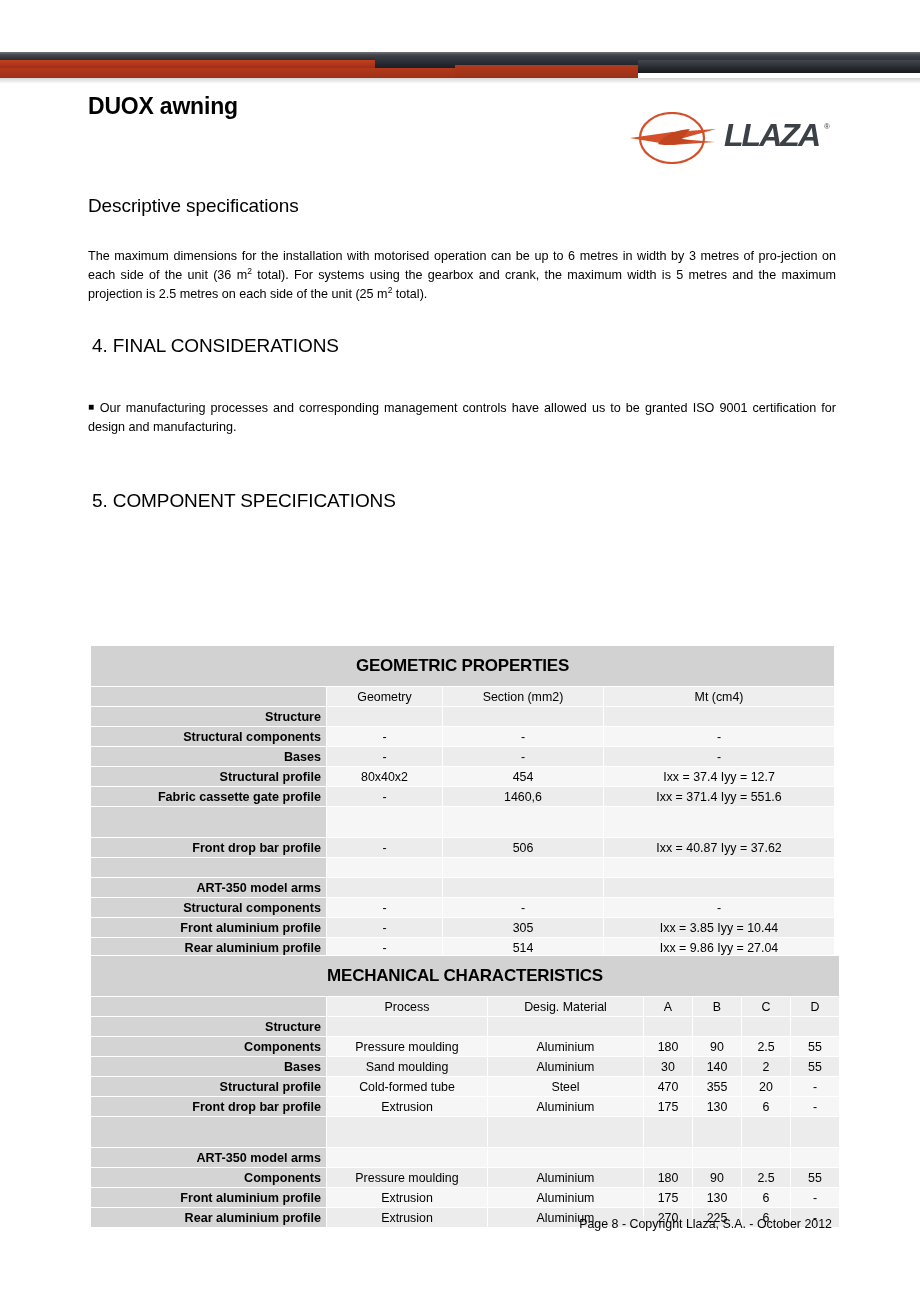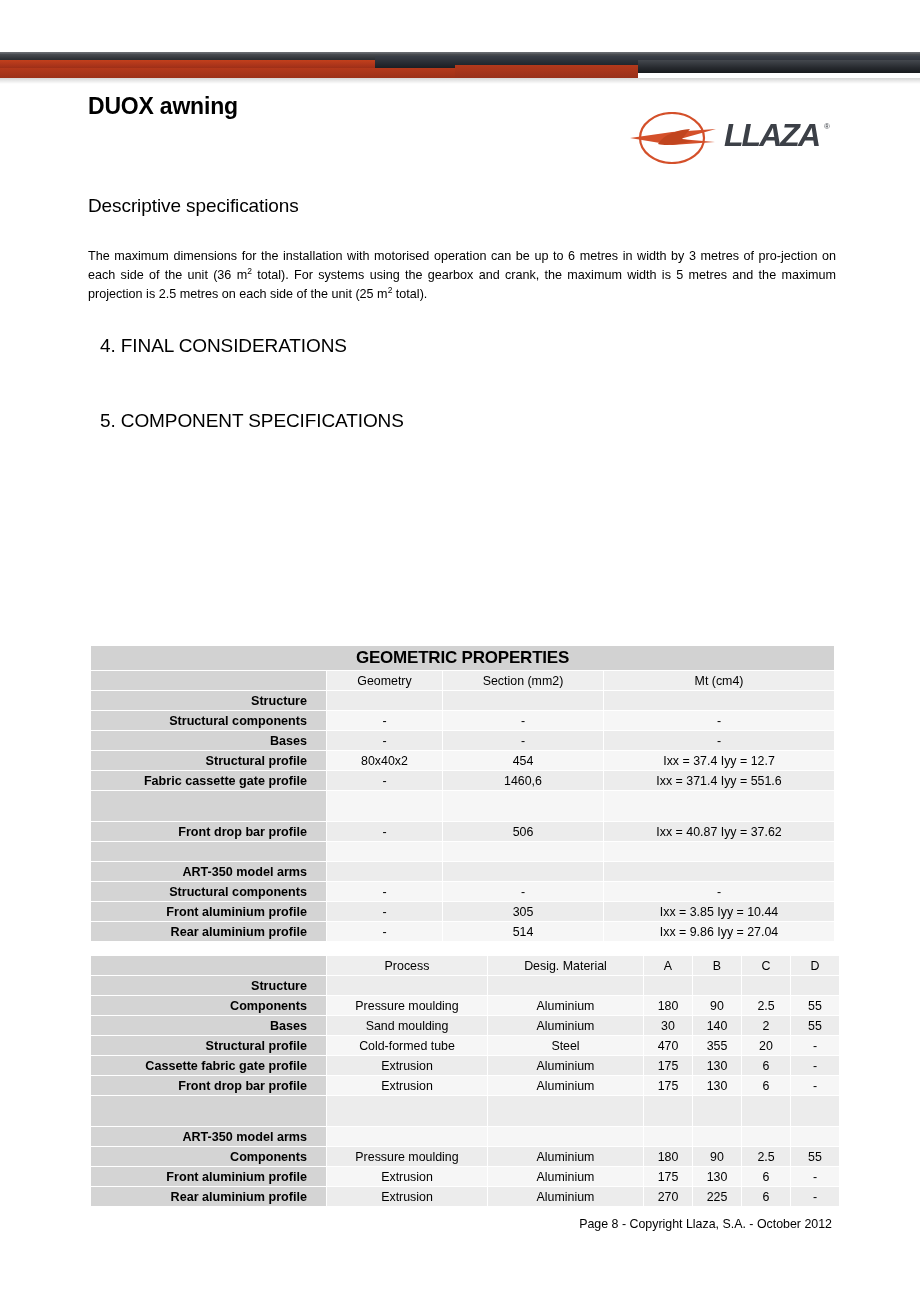--- a/index.html
+++ b/index.html
@@ -117,21 +117,21 @@
   }
   h2.section-sub {
     font-size: 19px;
     font-weight: normal;
     margin: 0 0 30px 0;
     letter-spacing: -0.1px;
   }
   h2.section-num {
     font-size: 19px;
     font-weight: normal;
-    margin: 12px;
+    margin: 4px;
     letter-spacing: -0.1px;
   }
   p.body-text {
     font-size: 12.6px;
     line-height: 19px;
     margin: 0;
     text-align: justify;
   }
   p.bullet {
     font-size: 12.6px;
@@ -161,28 +161,28 @@
     font-size: 12.4px;
     text-align: center;
     height: 19px;
     vertical-align: middle;
     background: #f1f1f1;
   }
   table.spec .title-cell {
     background: #d2d2d2;
     font-size: 17px;
     font-weight: bold;
-    height: 24px;
+    height: 40px;
     letter-spacing: -0.2px;
   }
   table.spec .rowlabel {
     background: #d4d4d4;
     text-align: right;
     font-weight: bold;
-    padding-right: 19px;
+    padding-right: 5px;
     font-size: 12.6px;
   }
   table.spec .hdr { background: #eeeeee; }
   table.spec .cell-a { background: #f6f6f6; }
   table.spec .cell-b { background: #ececec; }
   table.spec .tall { height: 30px; }
 
   
   .footer {
     position: absolute;
@@ -224,20 +224,23 @@
 <div class="content">
 
   <h2 class="section-sub">Descriptive specifications</h2>
 
   <p class="body-text">
     <span>The maximum dimensions for the installation with motorised operation can be up to 6 metres in width by 3 metres of pro-jection on each side of the unit (36 m</span><sup>2</sup><span> total). For systems using the gearbox and crank, the maximum width is 5 metres and the maximum projection is 2.5 metres on each side of the unit (25 m</span><sup>2</sup><span> total).</span>
   </p>
 
   <h2 class="section-num" style="margin-top:31px;">4. FINAL CONSIDERATIONS</h2>
 
+  <p class="bullet" style="margin-top:40px;">
+    <span class="bullet-mark">■</span><span>Our manufacturing processes and corresponding management controls have allowed us to be granted ISO 9001 certification for design and manufacturing.</span>
+  </p>
 
 
 
   <h2 class="section-num" style="margin-top:53px;">5. COMPONENT SPECIFICATIONS</h2>
 </div>
 
 <div class="table-wrap" style="top:645px;">
   <table class="spec">
     <colgroup>
       <col style="width:235px">
@@ -337,20 +340,23 @@
       <col style="width:235px">
         <col style="width:160px">
         <col style="width:155px">
       <col style="width:48px">
         <col style="width:48px">
         <col style="width:48px">
         <col style="width:48px">
     </colgroup>
     <tbody>
       <tr>
+        <td class="title-cell" colspan="7">MECHANICAL CHARACTERISTICS</td>
+      </tr>
+      <tr>
         <td class="rowlabel"></td>
         <td class="hdr">Process</td>
         <td class="hdr">Desig. Material</td>
         <td class="hdr">A</td>
         <td class="hdr">B</td>
         <td class="hdr">C</td>
         <td class="hdr">D</td>
       </tr>
       <tr>
         <td class="rowlabel">Structure</td>
@@ -382,29 +388,20 @@
       <tr>
         <td class="rowlabel">Structural profile</td>
         <td class="cell-a">Cold-formed tube</td>
         <td class="cell-a">Steel</td>
         <td class="cell-a">470</td>
         <td class="cell-a">355</td>
         <td class="cell-a">20</td>
         <td class="cell-a">-</td>
       </tr>
       <tr>
-        <td class="rowlabel">Cassette fabric gate profile</td>
-        <td class="cell-b">Extrusion</td>
-        <td class="cell-b">Aluminium</td>
-        <td class="cell-b">175</td>
-        <td class="cell-b">130</td>
-        <td class="cell-b">6</td>
-        <td class="cell-b">-</td>
-      </tr>
-      <tr>
         <td class="rowlabel">Front drop bar profile</td>
         <td class="cell-a">Extrusion</td>
         <td class="cell-a">Aluminium</td>
         <td class="cell-a">175</td>
         <td class="cell-a">130</td>
         <td class="cell-a">6</td>
         <td class="cell-a">-</td>
       </tr>
       <tr class="tall">
         <td class="rowlabel tall"></td>

